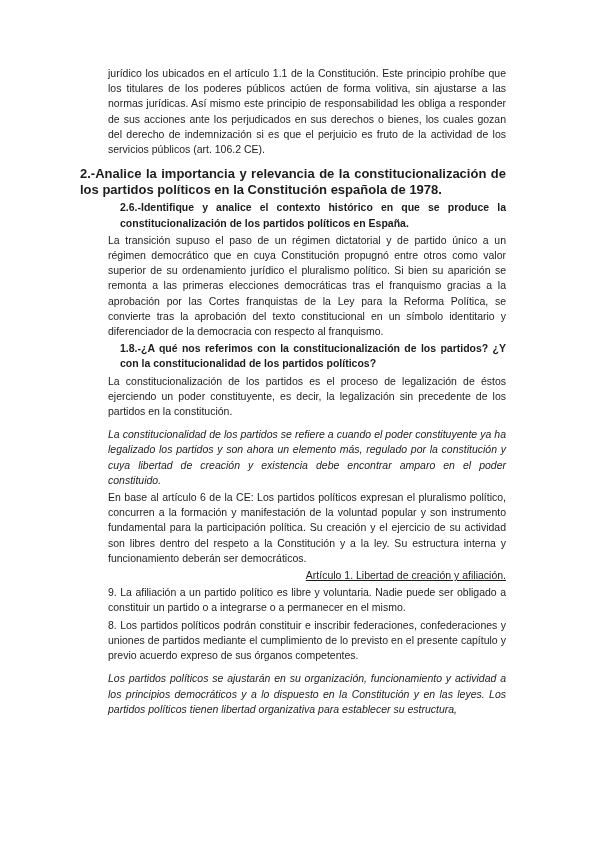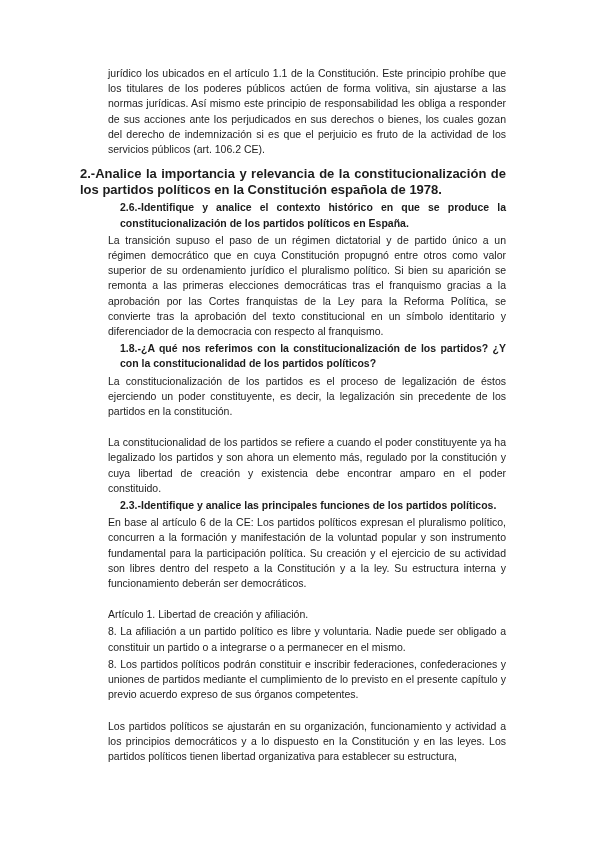--- a/index.html
+++ b/index.html
@@ -31,52 +31,53 @@
     font-weight: 700;
     font-size: 13px;
     line-height: 15.6px;
     margin: 9px 0 3px 0;
   }
   .subhead {
     font-weight: 700;
     margin: 2px 0 2px 40px;
   }
   .article-title {
-    margin: 16px 0 2px 28px;
-    text-align: left;
+    margin: 2px 0 2px 28px;
+    text-decoration: underline;
+    text-align: right;
   }
   .numbered-item {
     margin: 0 0 2px 28px;
   }
   .gap-top {
     margin-top: 14px;
   }
   .small-gap-top {
-    margin-top: 16px;
+    margin-top: 8px;
+    font-style: italic;
   }
 </style>
 </head>
 <body>
 
 <div class="page">
 
   <p class="para">jurídico los ubicados en el artículo 1.1 de la Constitución. Este principio prohíbe que los titulares de los poderes públicos actúen de forma volitiva, sin ajustarse a las normas jurídicas. Así mismo este principio de responsabilidad les obliga a responder de sus acciones ante los perjudicados en sus derechos o bienes, los cuales gozan del derecho de indemnización si es que el perjuicio es fruto de la actividad de los servicios públicos (art. 106.2 CE).</p>
 
   <div class="h2-heading">2.-Analice la importancia y relevancia de la constitucionalización de los partidos políticos en la Constitución española de 1978.</div>
 
   <div class="subhead">2.6.-Identifique y analice el contexto histórico en que se produce la constitucionalización de los partidos políticos en España.</div>
   <p class="para">La transición supuso el paso de un régimen dictatorial y de partido único a un régimen democrático que en cuya Constitución propugnó entre otros como valor superior de su ordenamiento jurídico el pluralismo político. Si bien su aparición se remonta a las primeras elecciones democráticas tras el franquismo gracias a la aprobación por las Cortes franquistas de la Ley para la Reforma Política, se convierte tras la aprobación del texto constitucional en un símbolo identitario y diferenciador de la democracia con respecto al franquismo.</p>
 
   <div class="subhead">1.8.-¿A qué nos referimos con la constitucionalización de los partidos? ¿Y con la constitucionalidad de los partidos políticos?</div>
   <p class="para">La constitucionalización de los partidos es el proceso de legalización de éstos ejerciendo un poder constituyente, es decir, la legalización sin precedente de los partidos en la constitución.</p>
   <p class="para small-gap-top">La constitucionalidad de los partidos se refiere a cuando el poder constituyente ya ha legalizado los partidos y son ahora un elemento más, regulado por la constitución y cuya libertad de creación y existencia debe encontrar amparo en el poder constituido.</p>
 
-  <div class="subhead">2.3.-Identifique y analice las principales funciones de los partidos políticos.</div>
   <p class="para">En base al artículo 6 de la CE: Los partidos políticos expresan el pluralismo político, concurren a la formación y manifestación de la voluntad popular y son instrumento fundamental para la participación política. Su creación y el ejercicio de su actividad son libres dentro del respeto a la Constitución y a la ley. Su estructura interna y funcionamiento deberán ser democráticos.</p>
 
 
   <p class="article-title">Artículo 1. Libertad de creación y afiliación.</p>
-  <p class="numbered-item">8. La afiliación a un partido político es libre y voluntaria. Nadie puede ser obligado a constituir un partido o a integrarse o a permanecer en el mismo.</p>
+  <p class="numbered-item">9. La afiliación a un partido político es libre y voluntaria. Nadie puede ser obligado a constituir un partido o a integrarse o a permanecer en el mismo.</p>
   <p class="numbered-item">8. Los partidos políticos podrán constituir e inscribir federaciones, confederaciones y uniones de partidos mediante el cumplimiento de lo previsto en el presente capítulo y previo acuerdo expreso de sus órganos competentes.</p>
 
   <p class="para small-gap-top">Los partidos políticos se ajustarán en su organización, funcionamiento y actividad a los principios democráticos y a lo dispuesto en la Constitución y en las leyes. Los partidos políticos tienen libertad organizativa para establecer su estructura,</p>
 
 </div>
 
 </body></html>

